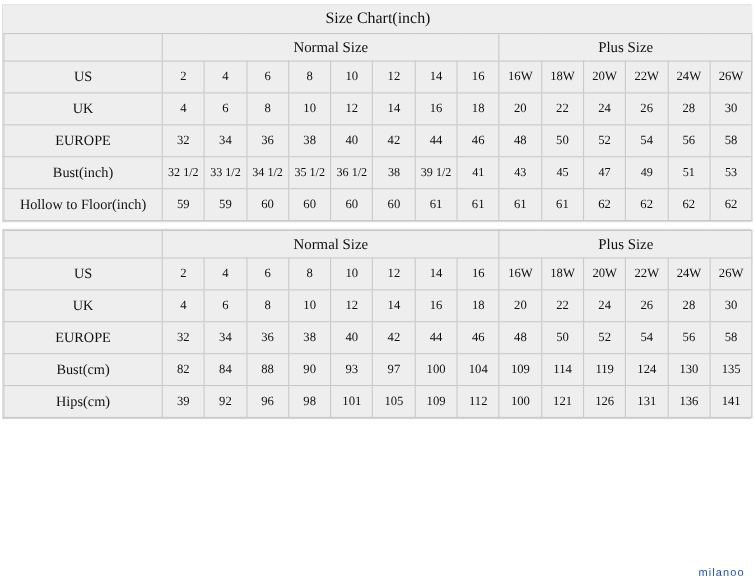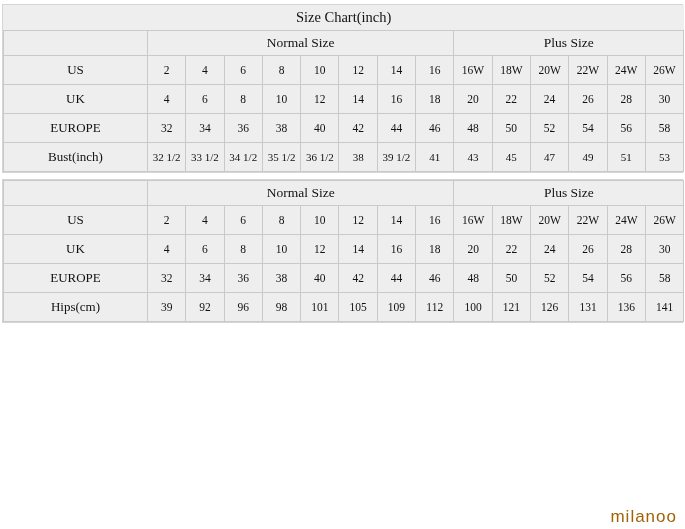--- a/index.html
+++ b/index.html
@@ -71,23 +71,23 @@
   .val.small {
     font-size: 11px;
   }
   
   col.label-col { width: 144px; }
   col.data-col { width: 38.3px; }
   .watermark {
     position: absolute;
     right: 8px;
     bottom: 2px;
-    font-size: 17px;
+    font-size: 10px;
     letter-spacing: 1px;
-    color: #a16207;
+    color: #1d4ed8;
     font-family: "Liberation Sans", sans-serif;
     user-select: none;
   }
 </style>
 </head>
 <body>
 
 <div class="page">
 
   <div class="chart-block">
@@ -186,20 +186,37 @@
           <td class="val small">43</td>
           <td class="val small">45</td>
           <td class="val small">47</td>
           <td class="val small">49</td>
           <td class="val small">51</td>
           <td class="val small">53</td>
         </tr>
 
 
 
+        <tr>
+          <td class="row-label">Hollow to Floor(inch)</td>
+          <td class="val">59</td>
+          <td class="val">59</td>
+          <td class="val">60</td>
+          <td class="val">60</td>
+          <td class="val">60</td>
+          <td class="val">60</td>
+          <td class="val">61</td>
+          <td class="val">61</td>
+          <td class="val">61</td>
+          <td class="val">61</td>
+          <td class="val">62</td>
+          <td class="val">62</td>
+          <td class="val">62</td>
+          <td class="val">62</td>
+        </tr>
       </tbody>
     </table>
   </div>
 
   <div class="chart-block">
     <table class="size-chart">
       <colgroup>
         <col class="label-col">
         <col class="data-col">
           <col class="data-col">
@@ -270,20 +287,37 @@
           <td class="val">44</td>
           <td class="val">46</td>
           <td class="val">48</td>
           <td class="val">50</td>
           <td class="val">52</td>
           <td class="val">54</td>
           <td class="val">56</td>
           <td class="val">58</td>
         </tr>
 
+        <tr>
+          <td class="row-label">Bust(cm)</td>
+          <td class="val">82</td>
+          <td class="val">84</td>
+          <td class="val">88</td>
+          <td class="val">90</td>
+          <td class="val">93</td>
+          <td class="val">97</td>
+          <td class="val">100</td>
+          <td class="val">104</td>
+          <td class="val">109</td>
+          <td class="val">114</td>
+          <td class="val">119</td>
+          <td class="val">124</td>
+          <td class="val">130</td>
+          <td class="val">135</td>
+        </tr>
 
 
         <tr>
           <td class="row-label">Hips(cm)</td>
           <td class="val">39</td>
           <td class="val">92</td>
           <td class="val">96</td>
           <td class="val">98</td>
           <td class="val">101</td>
           <td class="val">105</td>

